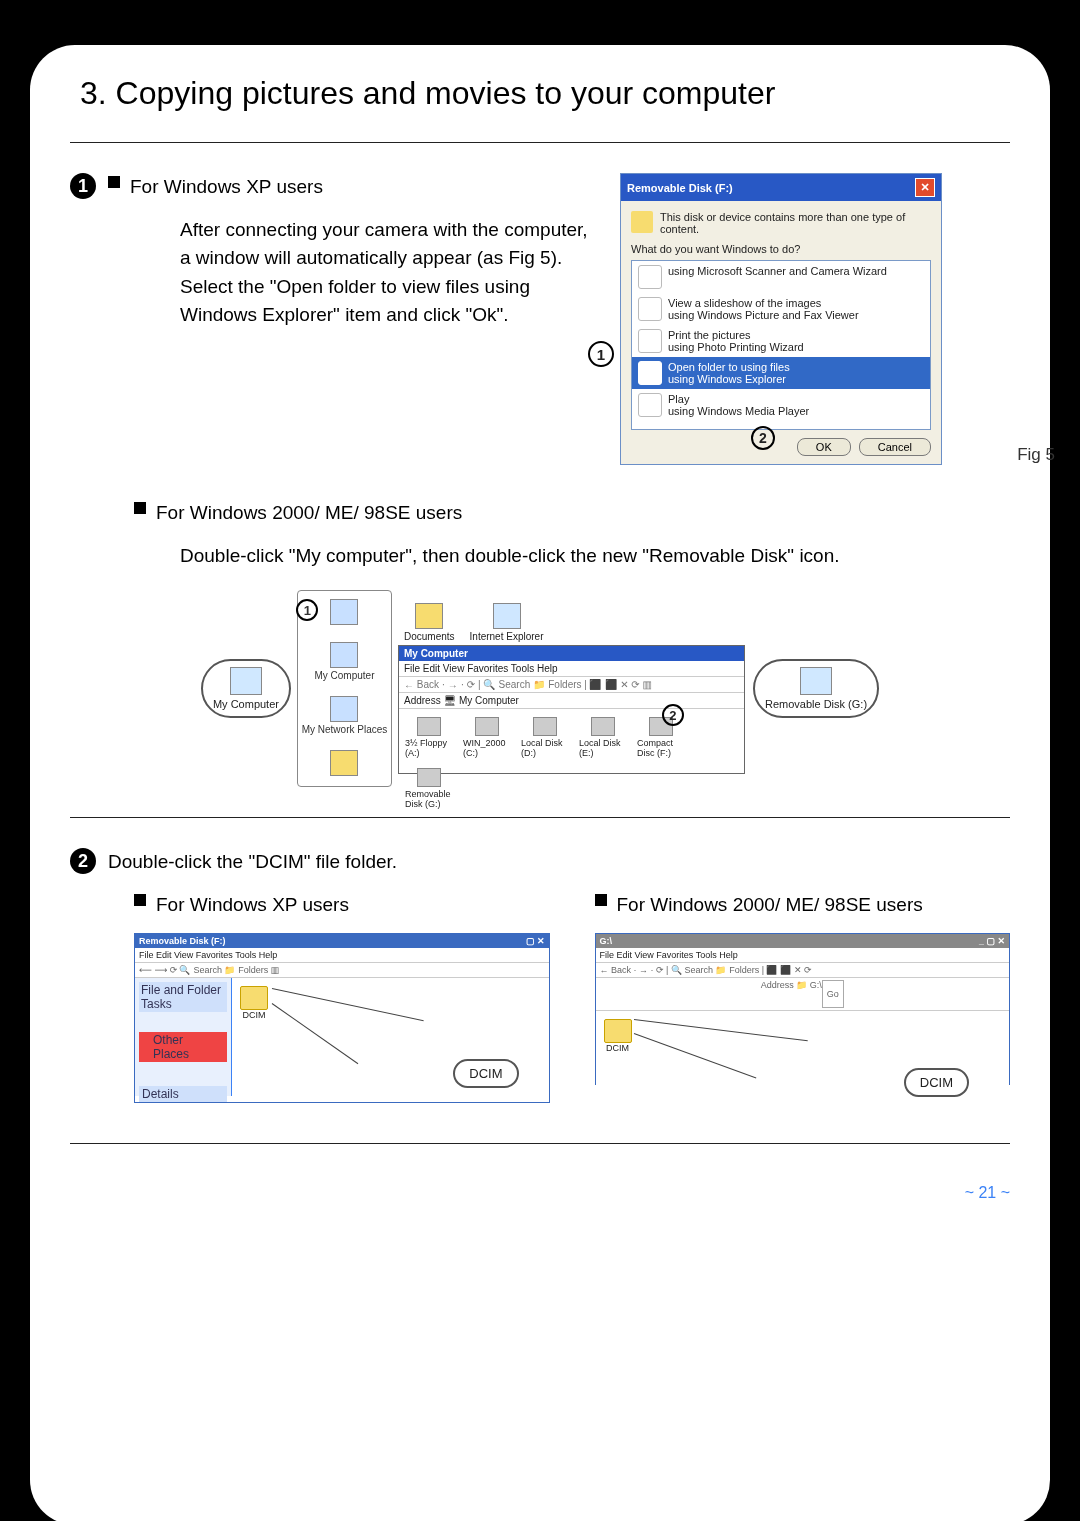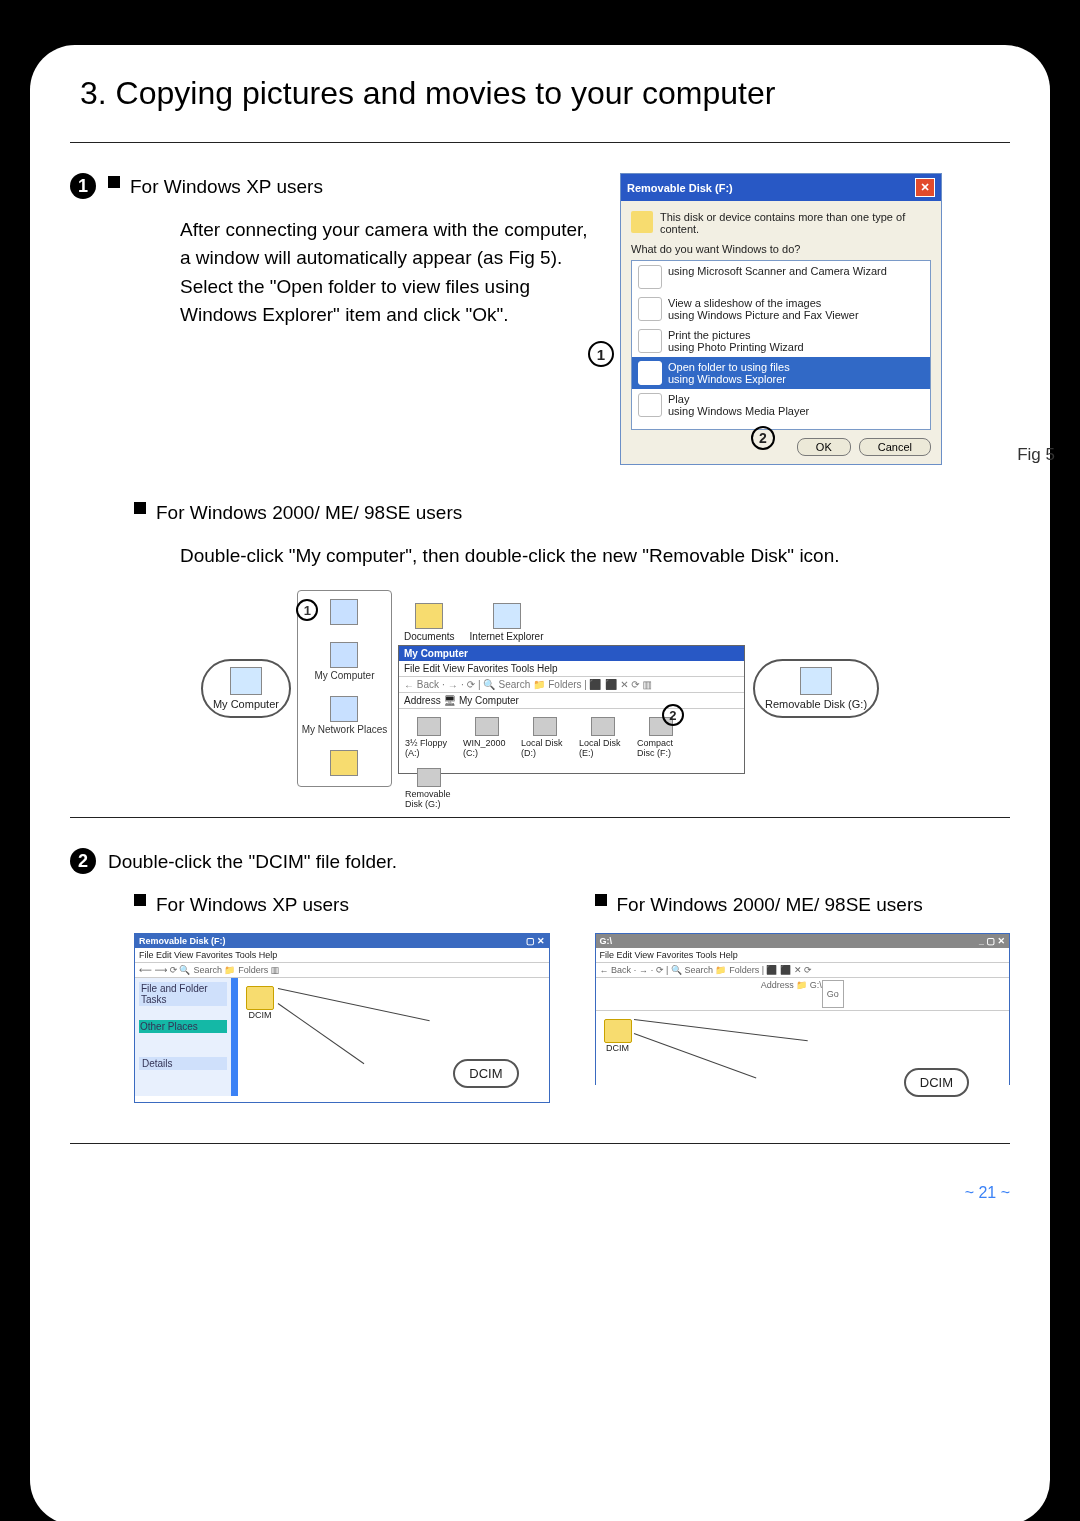--- a/index.html
+++ b/index.html
@@ -63,21 +63,21 @@
   .mycomp-win .drive{display:flex;flex-direction:column;align-items:center;font-size:9px;width:48px}
   .mycomp-win .drive .ico{width:22px;height:17px;background:#ccc;border:1px solid #888;margin-bottom:2px}
   
   .explorer-row{display:flex;gap:45px;margin-top:12px}
   .explorer-col{flex:1}
   .exp-win{border:1px solid #3a6ac0;background:#fff;font-size:9px;height:168px;position:relative}
   .exp-tb{background:#3a6ac0;color:#fff;padding:2px 4px;font-weight:bold;display:flex;justify-content:space-between}
   .exp-menu{padding:2px 4px;border-bottom:1px solid #ccc}
   .exp-tool{padding:2px 4px;border-bottom:1px solid #ccc;color:#666}
   .exp-body{display:flex;height:118px}
-  .exp-side{width:88px;background:#e8f0fd;border-right:7px solid #3b82f6;padding:4px;font-size:10px;color:#335}
+  .exp-side{width:88px;background:#e8f0fd;border-right:1px solid #3b82f6;padding:4px;font-size:12px;color:#335}
   .exp-main{flex:1;background:#fff;position:relative;display:flex;align-items:flex-start;padding:8px}
   .folder-ico{width:26px;height:22px;background:#f7dc6f;border:1px solid #c9a200;border-radius:2px}
   .dcim-ring{position:absolute;border:2px solid #555;border-radius:35px;padding:5px 14px;
     background:#fff;font-size:13px}
   .arrow-line{position:absolute;border-top:1px solid #444;transform-origin:left center}
   .page-num{text-align:right;font-size:16px;color:#3b82f6;margin-top:40px}
 </style>
 </head>
 <body>
 
@@ -249,21 +249,21 @@
         <div class="exp-win">
           <div class="exp-tb">
               <span>Removable Disk (F:)</span>
               <span>▢ ✕</span>
             </div>
           <div class="exp-menu">File   Edit   View   Favorites   Tools   Help</div>
           <div class="exp-tool">⟵  ⟶  ⟳  🔍 Search  📁 Folders  ▥</div>
           <div class="exp-body">
             <div class="exp-side">
               <div style="background:#cfe0fb;padding:1px 2px;margin-bottom:3px">File and Folder Tasks</div>
-              <div style="background:#14b8a6;padding:1px 1px;margin:14px 0 3px">Other Places</div>
+              <div style="background:#ef4444;padding:1px 14px;margin:20px 0 3px">Other Places</div>
               <div style="background:#cfe0fb;padding:1px 3px;margin-top:24px">Details</div>
             </div>
             <div class="exp-main">
               <div style="display:flex;flex-direction:column;align-items:center">
                 <div class="folder-ico"></div>
                 <span style="font-size:9px">DCIM</span>
               </div>
               <div class="dcim-ring" style="right:30px;bottom:8px">DCIM</div>
               <div class="arrow-line" style="width:105px;top:25px;left:40px;transform:rotate(35deg)"></div>
               <div class="arrow-line" style="width:155px;top:10px;left:40px;transform:rotate(12deg)"></div>

